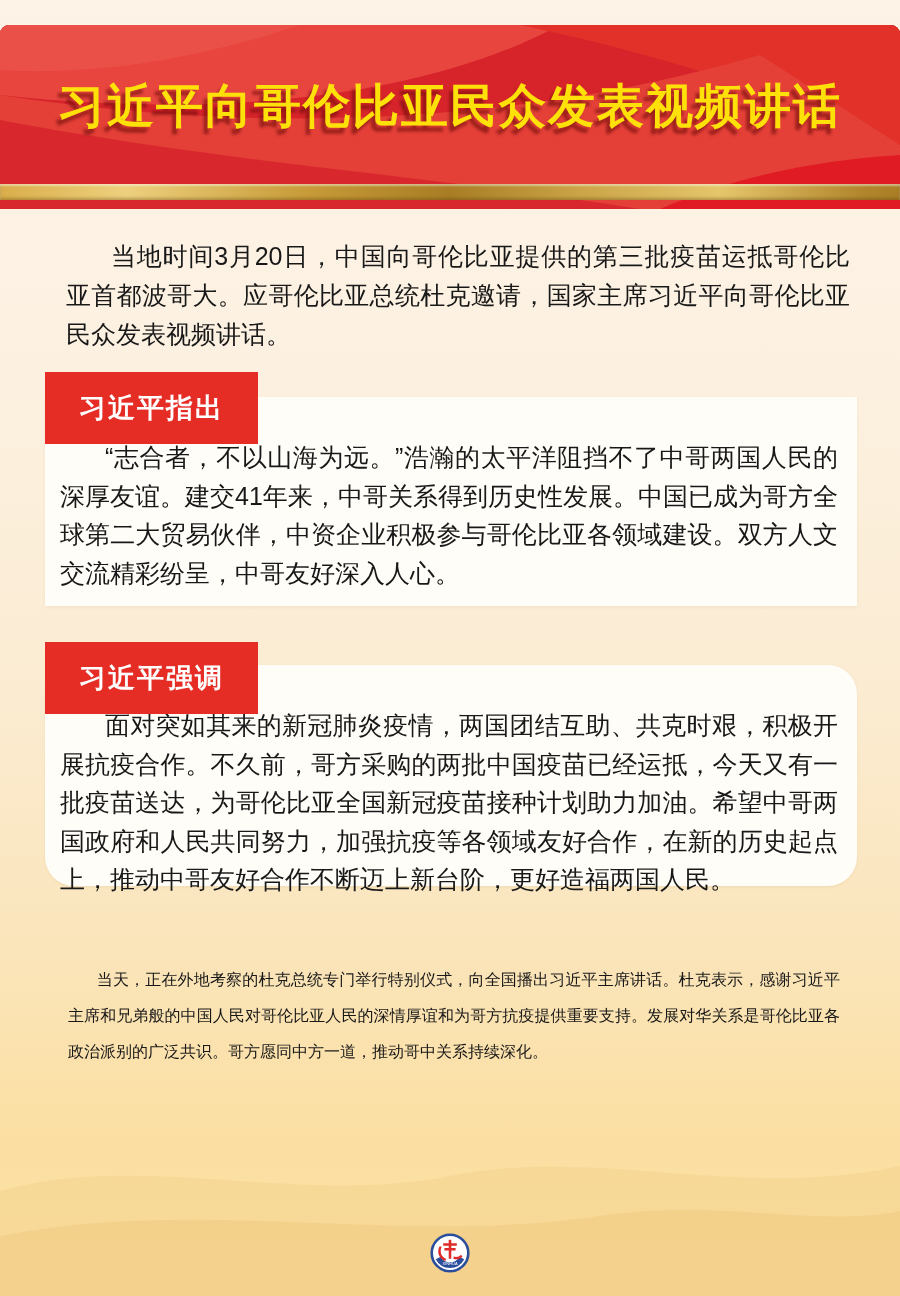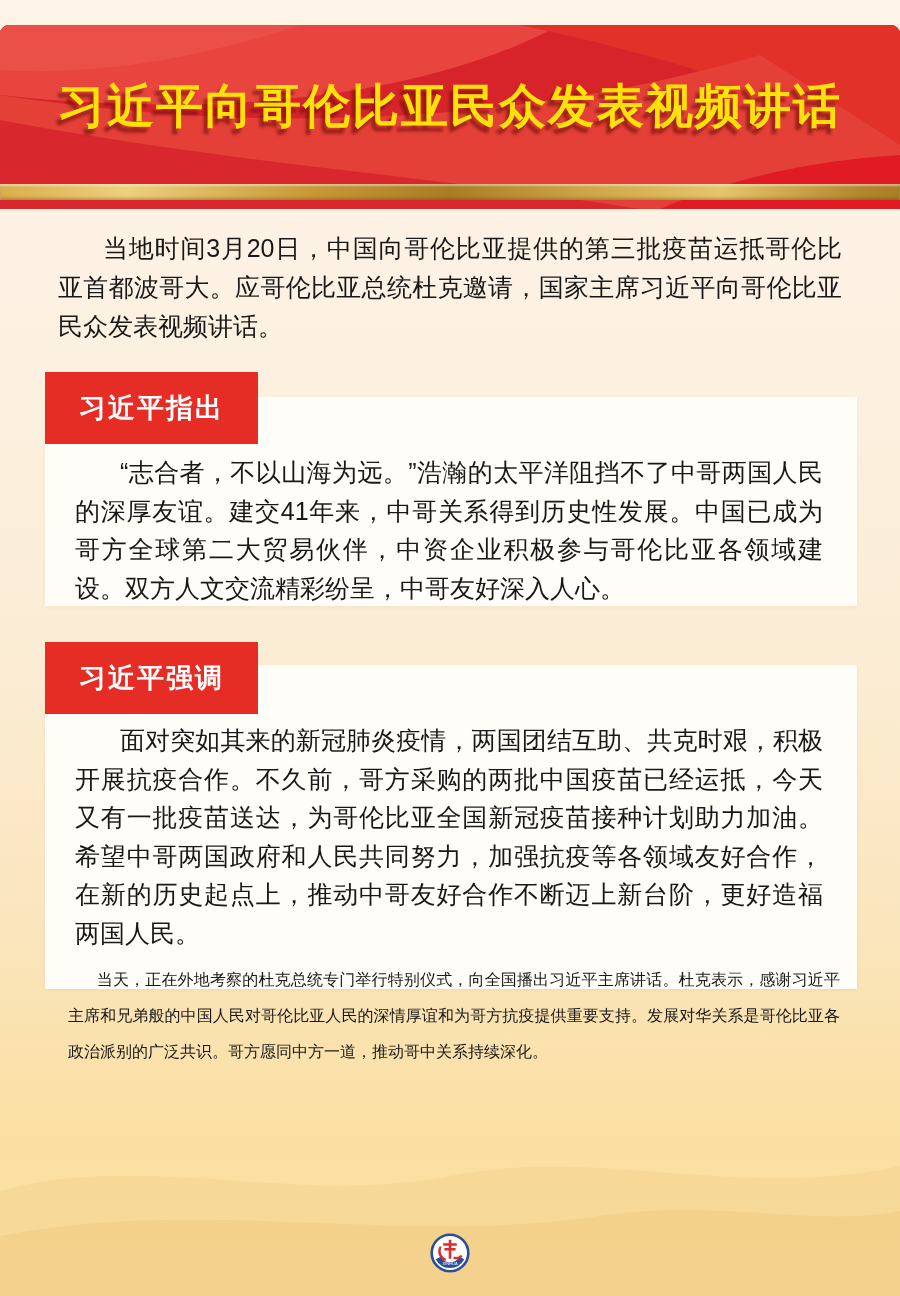--- a/index.html
+++ b/index.html
@@ -27,33 +27,33 @@
     z-index:3;
   }
   .gold-bar{
     position:absolute;top:184px;left:0;width:900px;height:16px;
     background:linear-gradient(90deg,#d9ae4a 0%,#edd07e 14%,#c79b38 34%,#a87d24 50%,#caa346 64%,#e5c66c 80%,#b1852c 96%,#a97e24 100%);
     box-shadow:inset 0 2px 2px rgba(255,255,255,0.45), inset 0 -2px 3px rgba(90,60,10,0.35);
     z-index:3;
   }
   
   .intro{
-    position:absolute;top:229px;left:58px;width:784px;margin:0;
+    position:absolute;top:229px;left:58px;width:784px;margin:8px;
     font-size:25px;line-height:39px;color:#181818;
     text-align:justify;text-indent:1.8em;
   }
   .section-panel{
     position:absolute;left:45px;width:812px;
     background:#fffdf7;
     box-shadow:0 1px 3px rgba(180,140,90,0.12);
   }
   .panel-1{top:397px;height:209px;}
-  .panel-2{top:665px;height:324px;}
+  .panel-2{top:665px;height:221px;border-radius:29px;}
   .section-body{
-    margin:15px;padding:41px 19px 0 15px;
+    margin:0;padding:41px 19px 0 15px;
     font-size:25px;line-height:38.5px;color:#181818;
     text-align:justify;text-indent:1.8em;
   }
   .badge{
     position:absolute;left:45px;height:48px;
     background:#e52d26;color:#ffffff;
     font-size:27px;font-weight:bold;line-height:48px;
     padding:12px 34px;letter-spacing:2px;
     z-index:2;
   }

